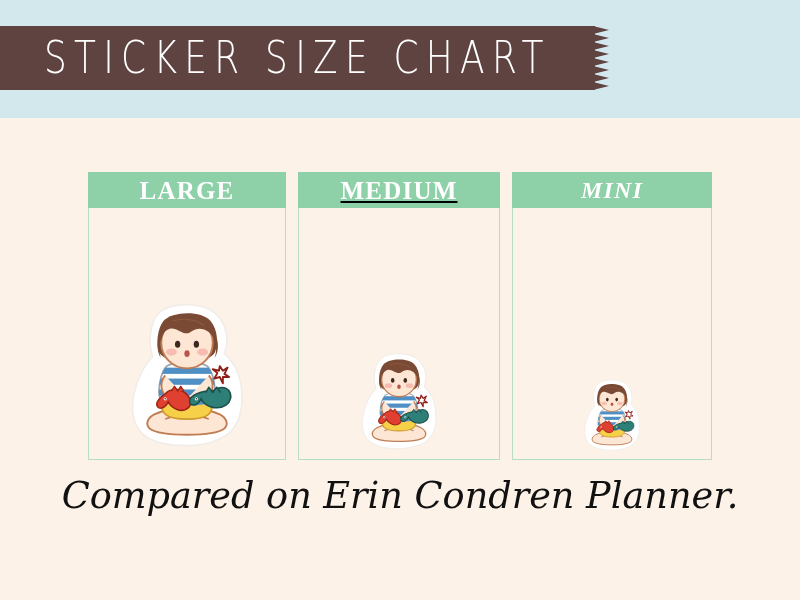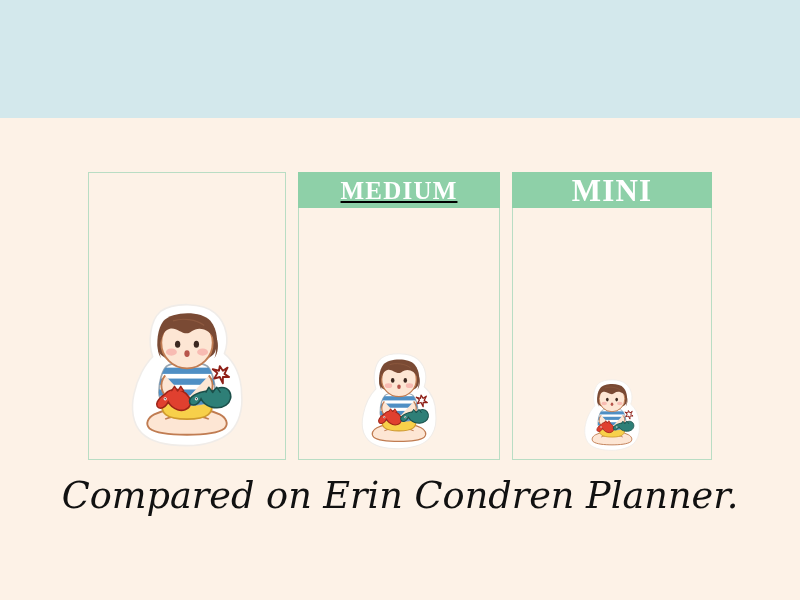--- a/index.html
+++ b/index.html
@@ -116,21 +116,21 @@
   }
 
   #card-large  { left: 88px;  width: 198px; }
   #card-medium { left: 298px; width: 202px; }
   #card-mini   { left: 512px; width: 200px; }
 
   #card-large  .card-header { width: 198px; }
   #card-medium .card-header { width: 202px; text-decoration: underline; }
   #card-mini   .card-header { width: 200px; }
 
-  #card-mini .card-header-label { font-size: 31px; }
+  #card-mini .card-header-label { font-size: 24px; font-style: italic; }
 
   
   .sticker-wrap {
     position: absolute;
     bottom: 4px;
     left: 50%;
     width: 160px;
     height: 200px;
     margin-left: -80px;
     transform-origin: 50% 100%;
@@ -158,24 +158,34 @@
     transform: scaleX(0.99);
   }
 </style>
 </head>
 <body>
 
 <div id="page">
 
   <div id="top-band"></div>
 
+  <div id="banner">
+    <div id="banner-body"></div>
+    <svg id="banner-zigzag" viewBox="0 0 20 64" preserveAspectRatio="none">
+      <path d="M0,0 L16,4 L0,8 L16,12 L0,16 L16,20 L0,24 L16,28 L0,32 L16,36 L0,40 L16,44 L0,48 L16,52 L0,56 L16,60 L0,64 Z" fill="#5e4341"></path>
+    </svg>
+    <div id="banner-title">STICKER SIZE CHART</div>
+  </div>
 
   <div id="cards">
 
     <div class="card" id="card-large">
+      <div class="card-header">
+        <span class="card-header-label">LARGE</span>
+      </div>
       <div class="card-body">
         <div class="sticker-wrap" id="sticker-large-wrap">
           <svg class="sticker-svg" viewBox="0 0 160 200">
             <g>
 
               <path d="M46,16 C62,4 100,4 116,18 C132,32 134,54 128,70 C140,80 150,98 150,122
                        C152,142 146,160 136,170 C124,182 100,188 80,188 C58,188 34,184 22,172
                        C10,160 8,140 12,122 C16,102 26,84 36,74 C30,56 32,28 46,16 Z" fill="#ffffff" stroke="#f0ece8" stroke-width="2"></path>
 
               <path d="M50,28 C60,16 98,14 110,28 C120,40 120,58 116,68 C112,76 100,80 80,80

